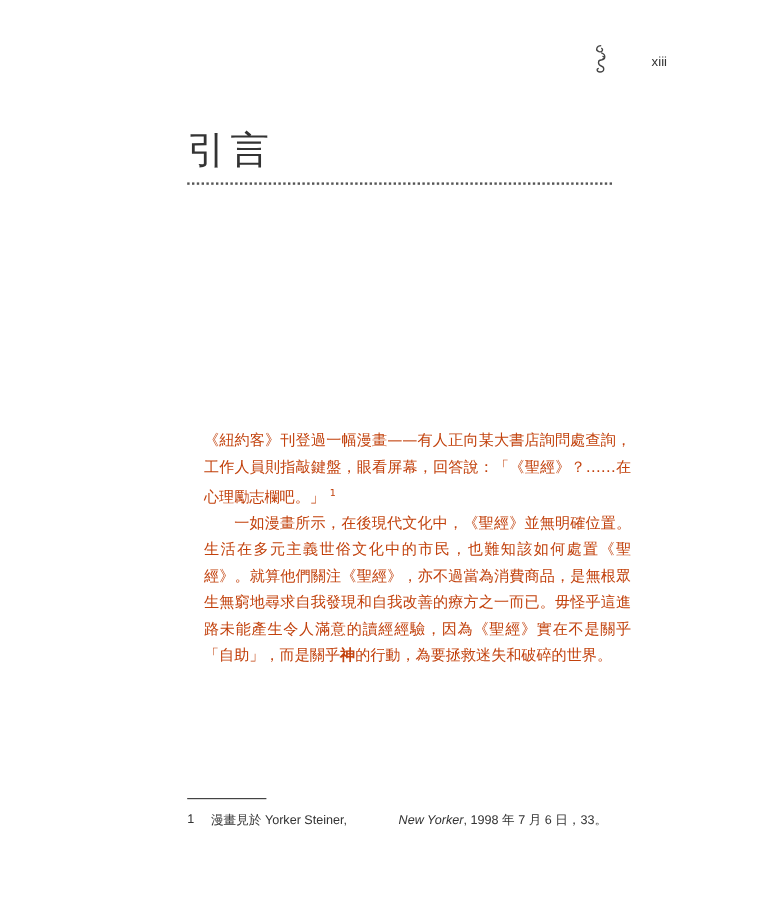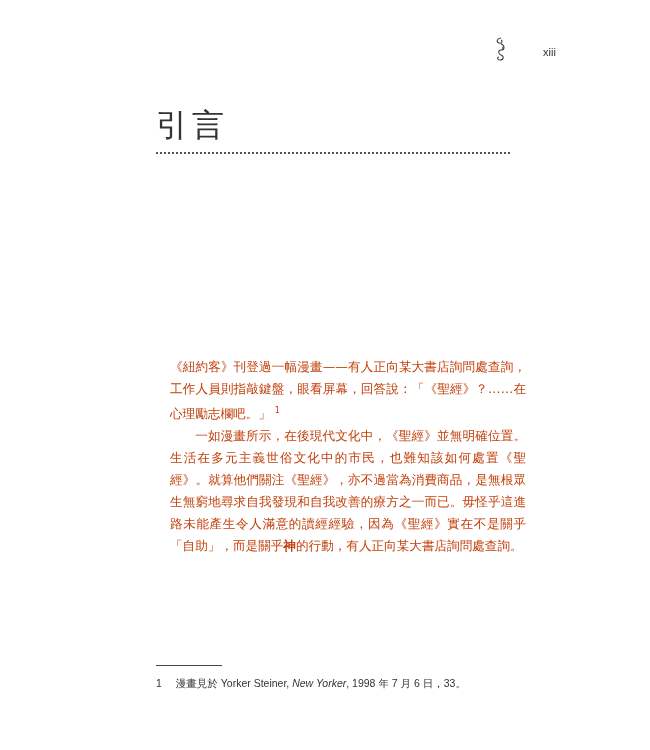--- a/index.html
+++ b/index.html
@@ -91,20 +91,21 @@
     left: 156px;
     width: 356px;
     font-size: 10.5px;
     color: #333;
     display: flex;
     gap: 14px;
     font-family: "Liberation Sans", "DejaVu Sans", sans-serif;
   }
   .footnote em {
     font-style: italic;
+    margin-left: 40px;
   }
 </style>
 </head>
 <body>
 
 <div class="page-marker">
   <svg class="ornament" viewBox="0 0 14 26">
     <path d="M7 2 C3 2 2 6 5 7 C8 8 9 5 7 4 M7 8 C11 9 11 14 7 14 C4 14 4 18 7 19 C10 20 10 24 6 24 C3 24 3 21 5 21" fill="none" stroke="#444" stroke-width="1.1"></path>
     <path d="M8 11 C10 11 10 13 8 13" fill="none" stroke="#444" stroke-width="0.9"></path>
   </svg>
@@ -112,21 +113,21 @@
 </div>
 
 <h1 class="chapter-title">引言</h1>
 <div class="title-rule"></div>
 
 <div class="body-text">
   <p>
     <span>《紐約客》刊登過一幅漫畫——有人正向某大書店詢問處查詢，工作人員則指敲鍵盤，眼看屏幕，回答說：「《聖經》？……在心理勵志欄吧。」</span><sup class="fn-ref">1</sup>
   </p>
   <p class="indent">
-    <span>一如漫畫所示，在後現代文化中，《聖經》並無明確位置。生活在多元主義世俗文化中的市民，也難知該如何處置《聖經》。就算他們關注《聖經》，亦不過當為消費商品，是無根眾生無窮地尋求自我發現和自我改善的療方之一而已。毋怪乎這進路未能產生令人滿意的讀經經驗，因為《聖經》實在不是關乎「自助」，而是關乎</span><span class="bold-char">神</span><span>的行動，有人正向某大書店詢問處查詢。</span>
+    <span>一如漫畫所示，在後現代文化中，《聖經》並無明確位置。生活在多元主義世俗文化中的市民，也難知該如何處置《聖經》。就算他們關注《聖經》，亦不過當為消費商品，是無根眾生無窮地尋求自我發現和自我改善的療方之一而已。毋怪乎這進路未能產生令人滿意的讀經經驗，因為《聖經》實在不是關乎「自助」，而是關乎</span><span class="bold-char">神</span><span>的行動，為要拯救迷失和破碎的世界。</span>
   </p>
 </div>
 
 <div class="footnote-rule"></div>
 <div class="footnote">
   <span>1</span>
   <span><span>漫畫見於 Yorker Steiner, </span><em>New Yorker</em><span>, 1998 年 7 月 6 日，33。</span></span>
 </div>
 
 </body></html>

